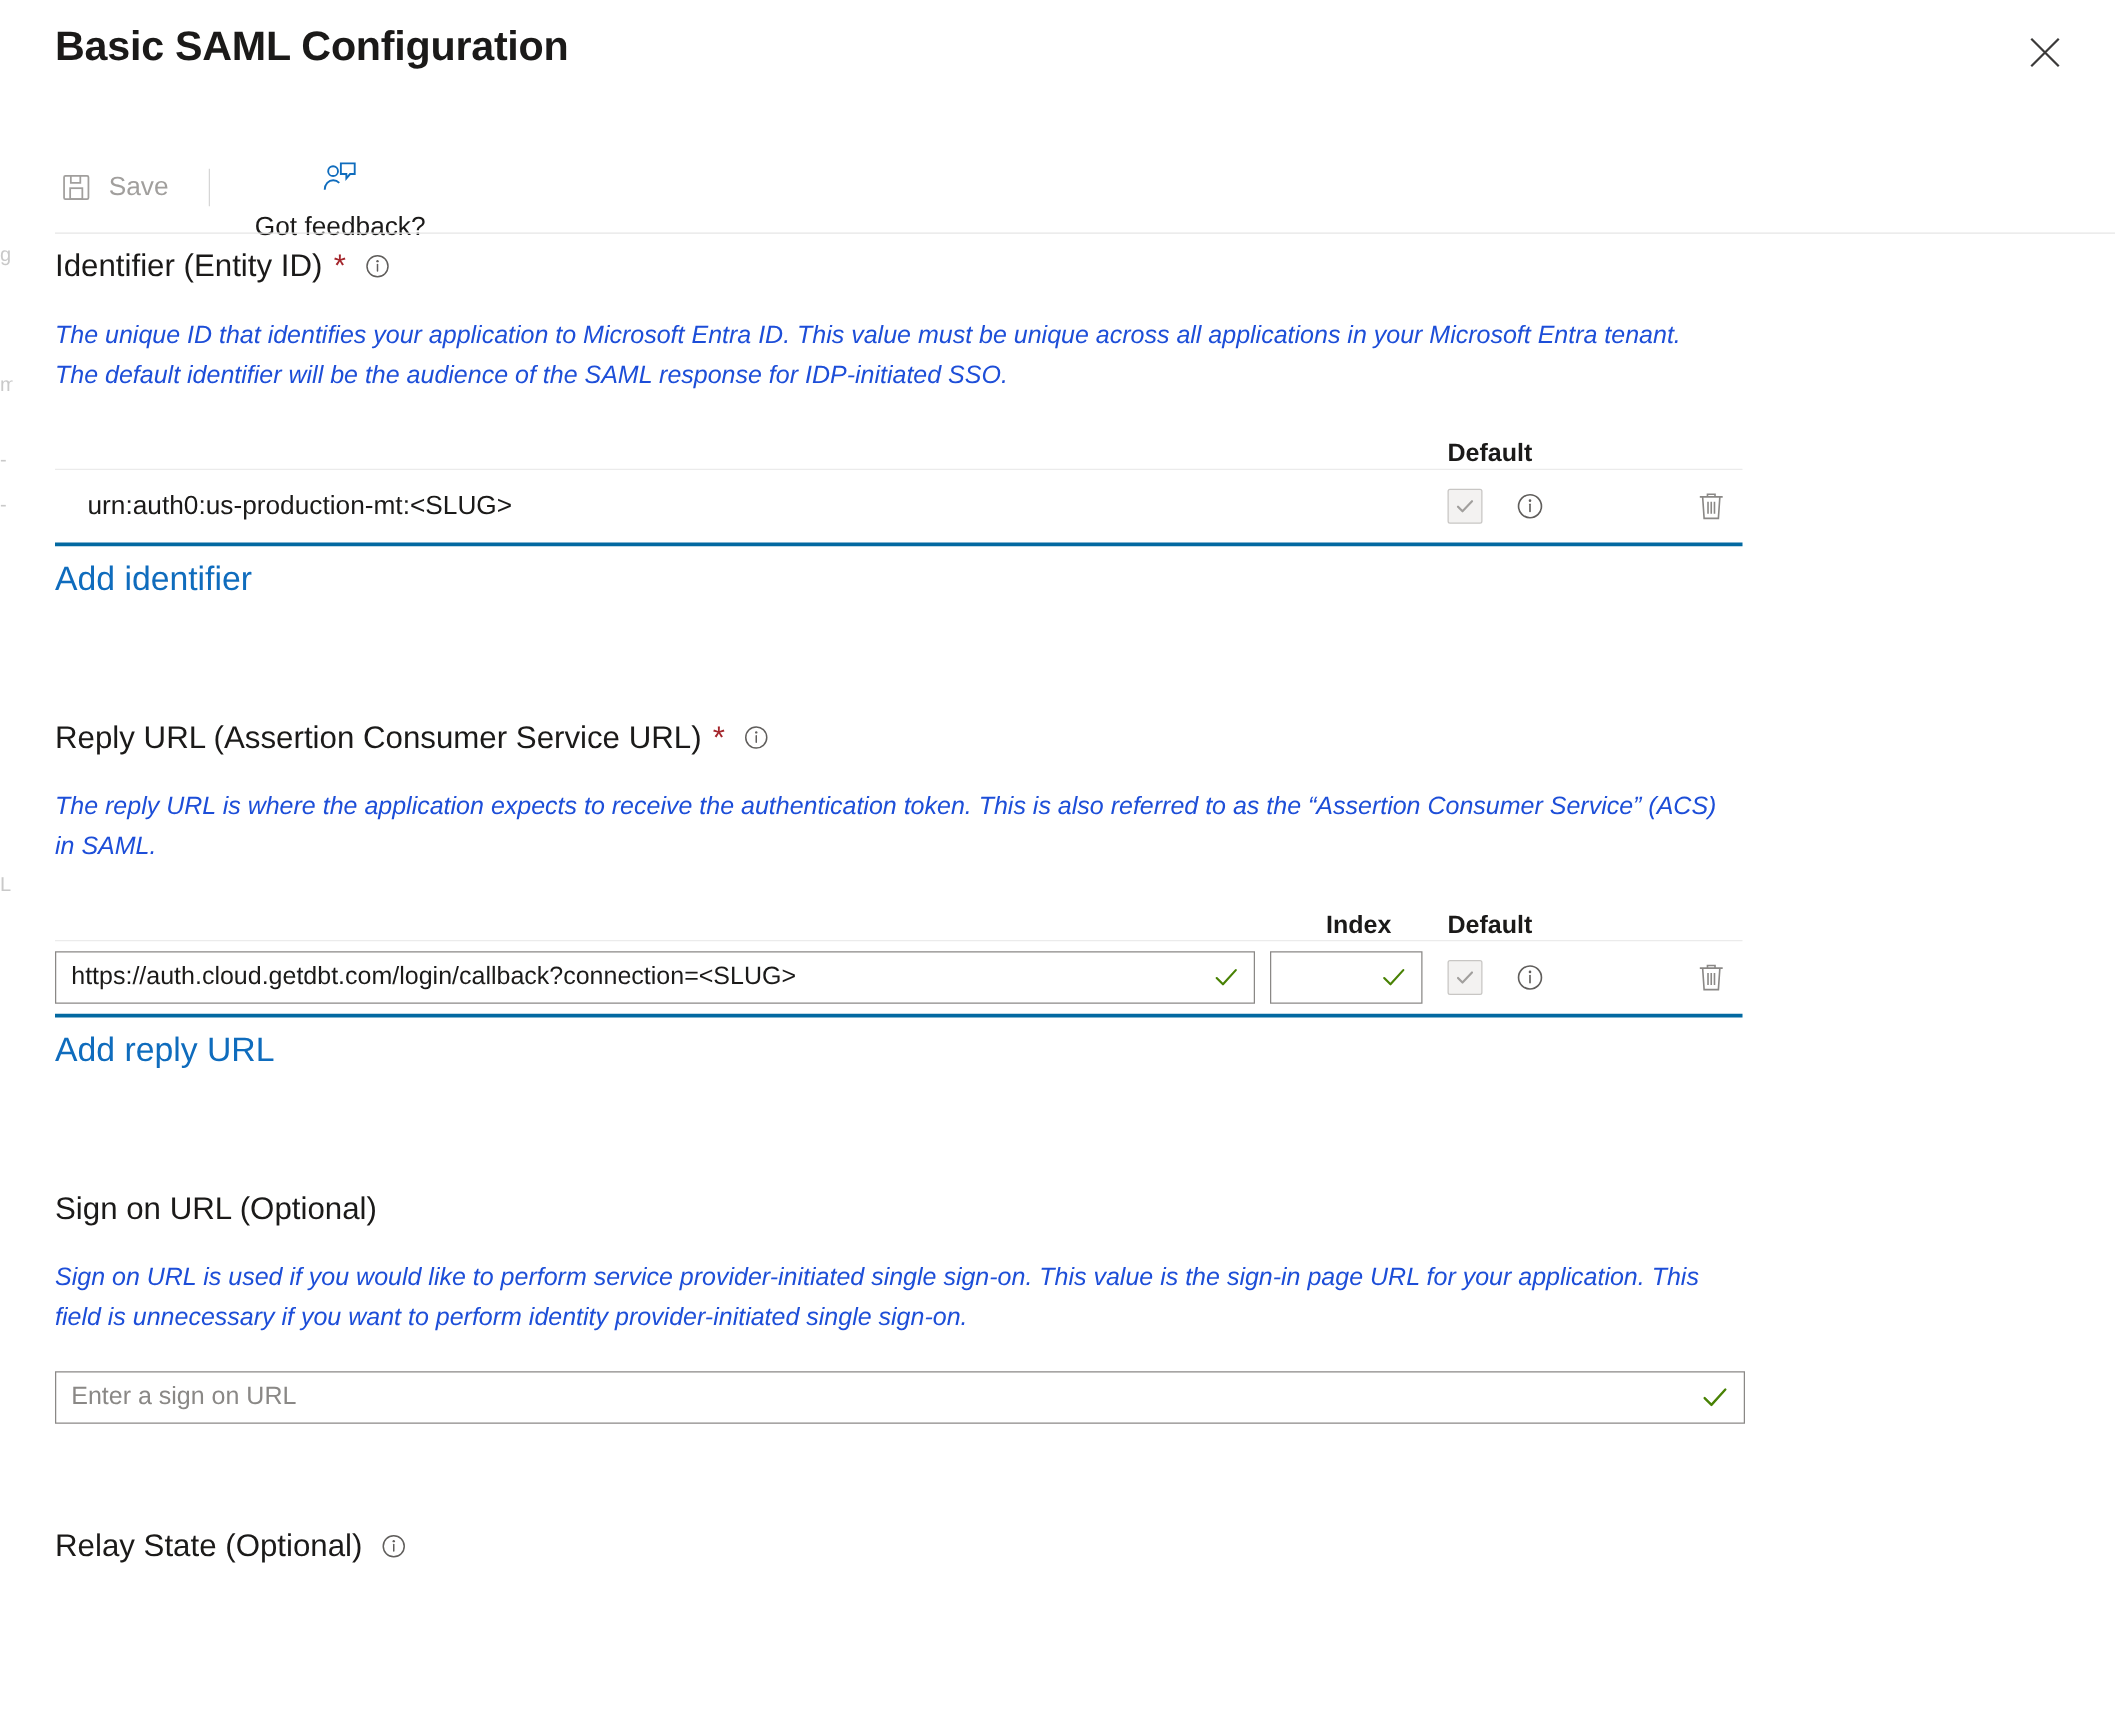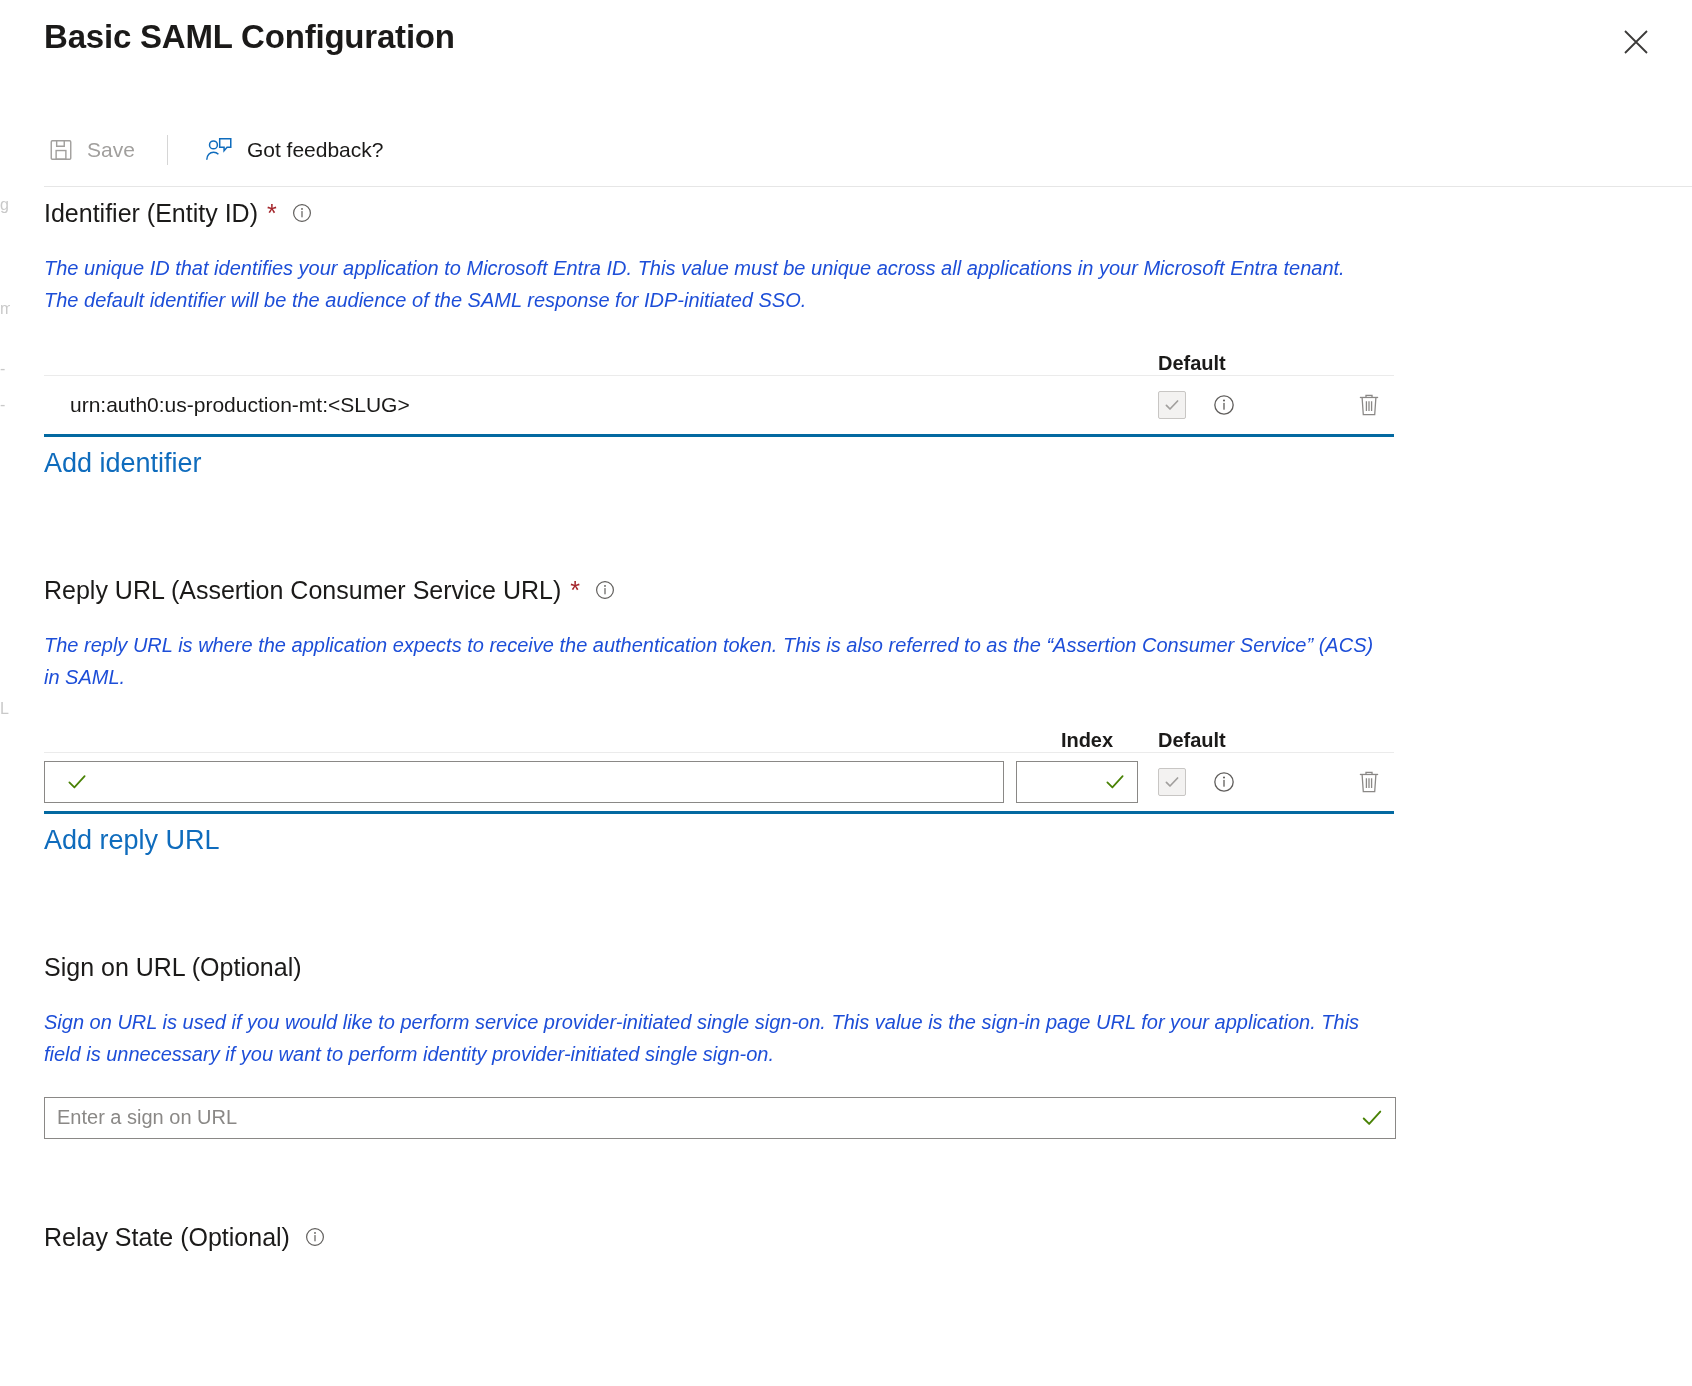--- a/index.html
+++ b/index.html
@@ -82,20 +82,21 @@
     font-family: "Liberation Sans", sans-serif;
   }
   .cmd-save {
     color: #a19f9d;
     cursor: default;
   }
   .cmd-feedback {
     color: #1b1a19;
     cursor: pointer;
     margin-left: 18px;
+    flex-direction: column;
   }
   .cmd-sep {
     width: 1px;
     height: 30px;
     background: #d6d6d6;
     margin: 0 14px 0 22px;
   }
   .cmd-icon { display: flex; align-items: center; }
 
   .hr-top {
@@ -334,20 +335,21 @@
       <div class="tbl-head">
         <div class="col-value"></div>
         <div class="head-index">Index</div>
         <div class="head-default">Default</div>
         <div class="head-actions"></div>
       </div>
 
       <div class="tbl-row">
         <div class="col-value">
           <div class="tbox tbox-reply">
+            <span class="val">https://auth.cloud.getdbt.com/login/callback?connection=&lt;SLUG&gt;</span>
             <span class="check-ok">
               <svg width="24" height="24" viewBox="0 0 22 22" fill="none" stroke="#498205" stroke-width="1.6">
                 <path d="M4 11.4 L8.6 16 L18 5.6" stroke-linecap="round" stroke-linejoin="round"></path>
               </svg>
             </span>
           </div>
         </div>
         <div class="col-index">
           <div class="tbox tbox-index">
             <span class="val"></span>

